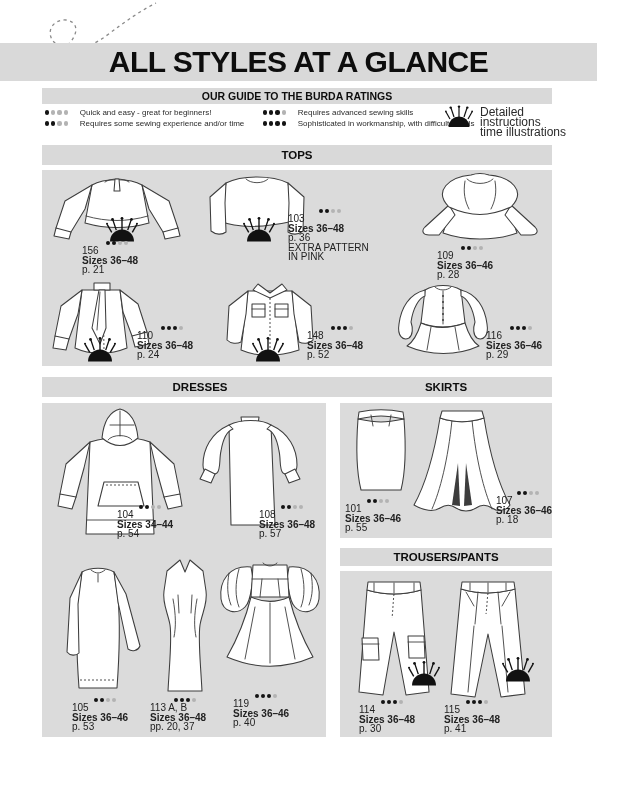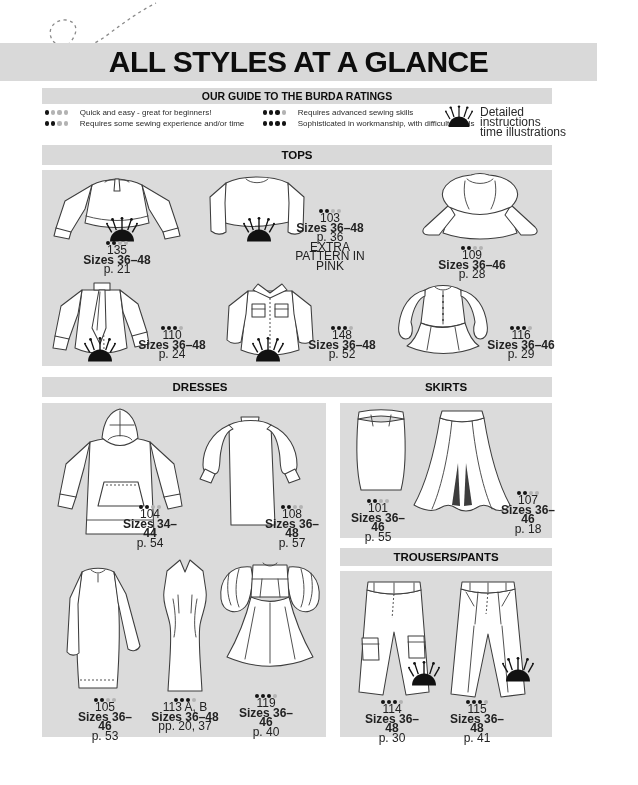--- a/index.html
+++ b/index.html
@@ -11,21 +11,21 @@
   .ratings-band{left:42px;top:88px;width:510px;height:16px;display:flex;align-items:center;justify-content:center;}
   .ratings-band h2{margin:12px;font-size:10.5px;font-weight:800;color:#0d0d0d;}
   .sec-head{display:flex;align-items:center;justify-content:center;text-align:right;}
   .sec-head h3{margin:0;font-size:11.5px;font-weight:800;color:#0d0d0d;}
   .panel{position:absolute;background:#dbdbdb;}
   .legend{position:absolute;left:42px;top:106px;width:530px;height:28px;}
   .lg-row{position:absolute;display:flex;align-items:center;gap:12px;font-size:8px;color:#2a2a2a;white-space:nowrap;}
   .dots{display:flex;align-items:center;gap:2px;justify-content:center;}
   .dot{width:4.2px;height:4.2px;border-radius:50%;background:#b3b3b3;display:inline-block;}
   .dot.filled{background:#141414;}
-  .item-label{position:absolute;transform:translateX(-50%);text-align:center;font-size:12px;line-height:9.5px;color:#222;}
+  .item-label{position:absolute;transform:translateX(-50%);text-align:left;font-size:10px;line-height:9.5px;color:#222;}
   .item-label .dots{margin-bottom:1px;}
   .item-label .sizes{font-weight:700;}
   .item-label .extra{text-transform:uppercase;}
   .g{position:absolute;}
   .g path,.g line,.g rect,.g circle{vector-effect:non-scaling-stroke;}
   .o{fill:#ffffff;stroke:#3d3d3d;stroke-width:1.05;stroke-linejoin:round;stroke-linecap:round;}
   .l{fill:none;stroke:#3d3d3d;stroke-width:0.9;stroke-linejoin:round;stroke-linecap:round;}
   .d{fill:none;stroke:#3d3d3d;stroke-width:0.9;stroke-dasharray:2,2;}
   .s{fill:#3d3d3d;stroke:none;}
   .pintext{position:absolute;font-size:12px;line-height:10px;color:#2a2a2a;}
@@ -131,21 +131,21 @@
   <svg class="g" style="left:106px;top:215px" width="32" height="28">
       <use href="#pincushion"></use>
     </svg>
   <div class="item-label" style="left:117px;top:241px;width:70px">
     <div class="dots">
         <span class="dot filled"></span>
         <span class="dot filled"></span>
         <span class="dot"></span>
         <span class="dot"></span>
       </div>
-    <div>135</div>
+    <div>156</div>
     <div class="sizes">Sizes 36–48</div>
     <div>p. 21</div>
   </div>
 
   <svg class="g" style="left:198px;top:169px" width="118" height="74" viewBox="0 0 118 74">
     <path class="o" d="M28,14 C44,6 74,6 90,14 L96,52 C60,60 36,58 22,52 Z"></path>
     <path class="l" d="M48,10 C53,15 65,15 70,10"></path>
     <path class="o" d="M28,14 L12,28 L13,62 C18,66 24,66 28,63 L27,34 Z"></path>
     <path class="o" d="M90,14 L106,28 L105,62 C100,66 94,66 90,63 L91,34 Z"></path>
   </svg>

